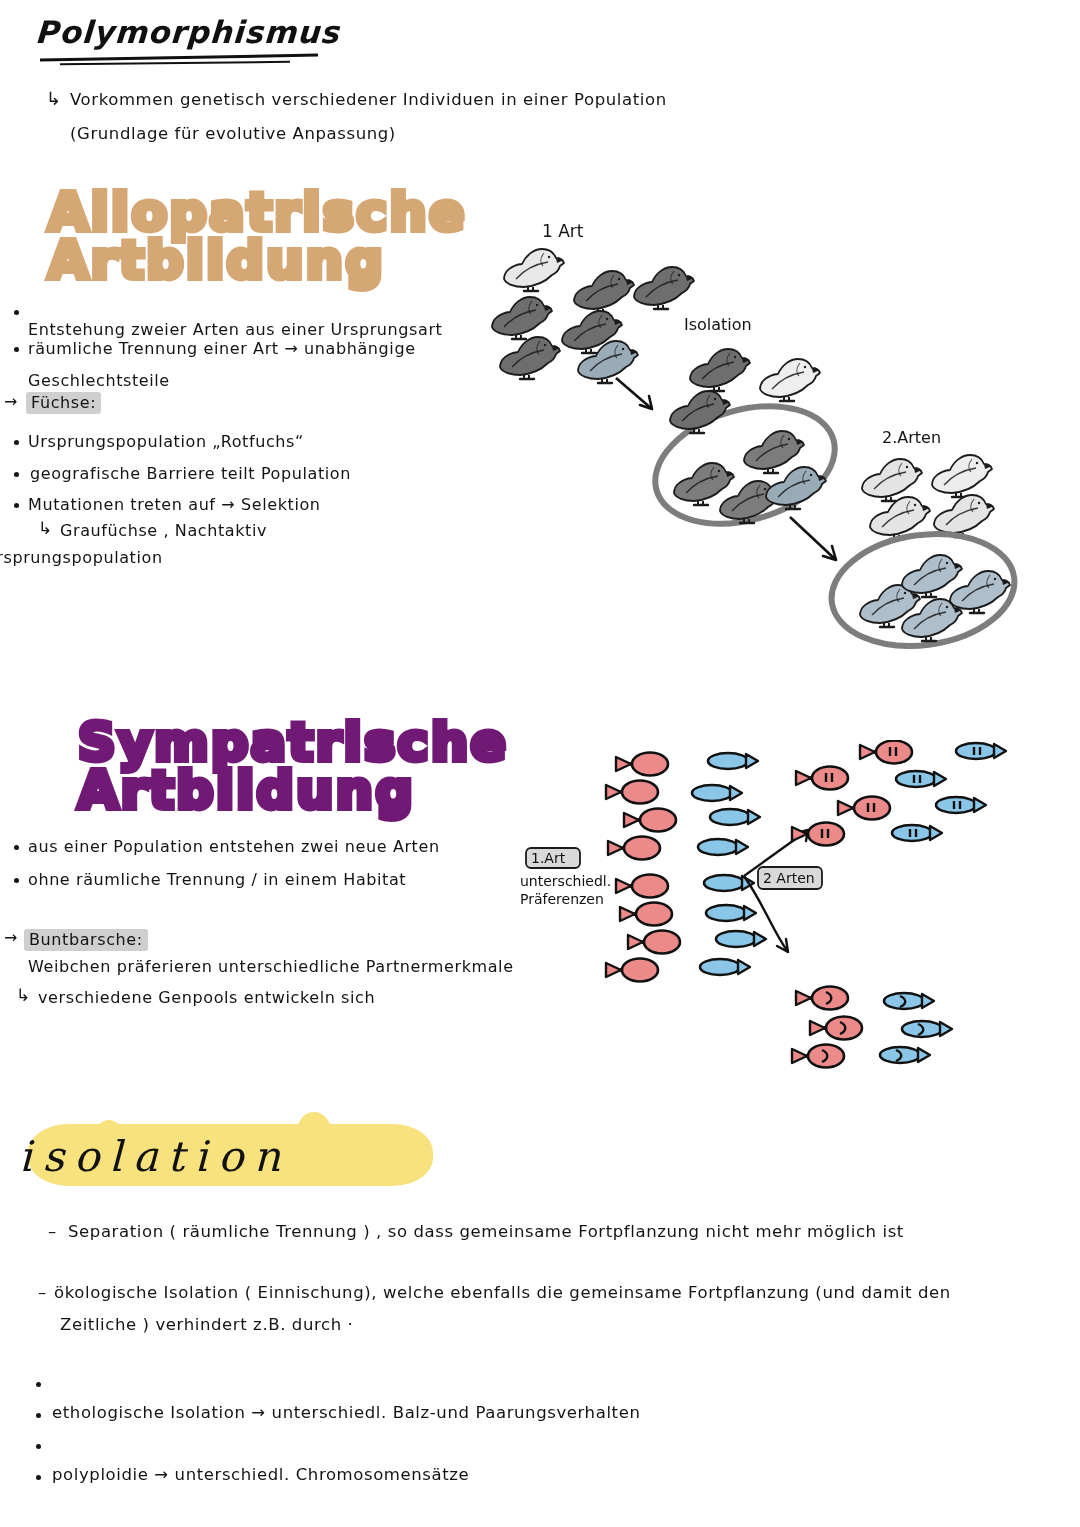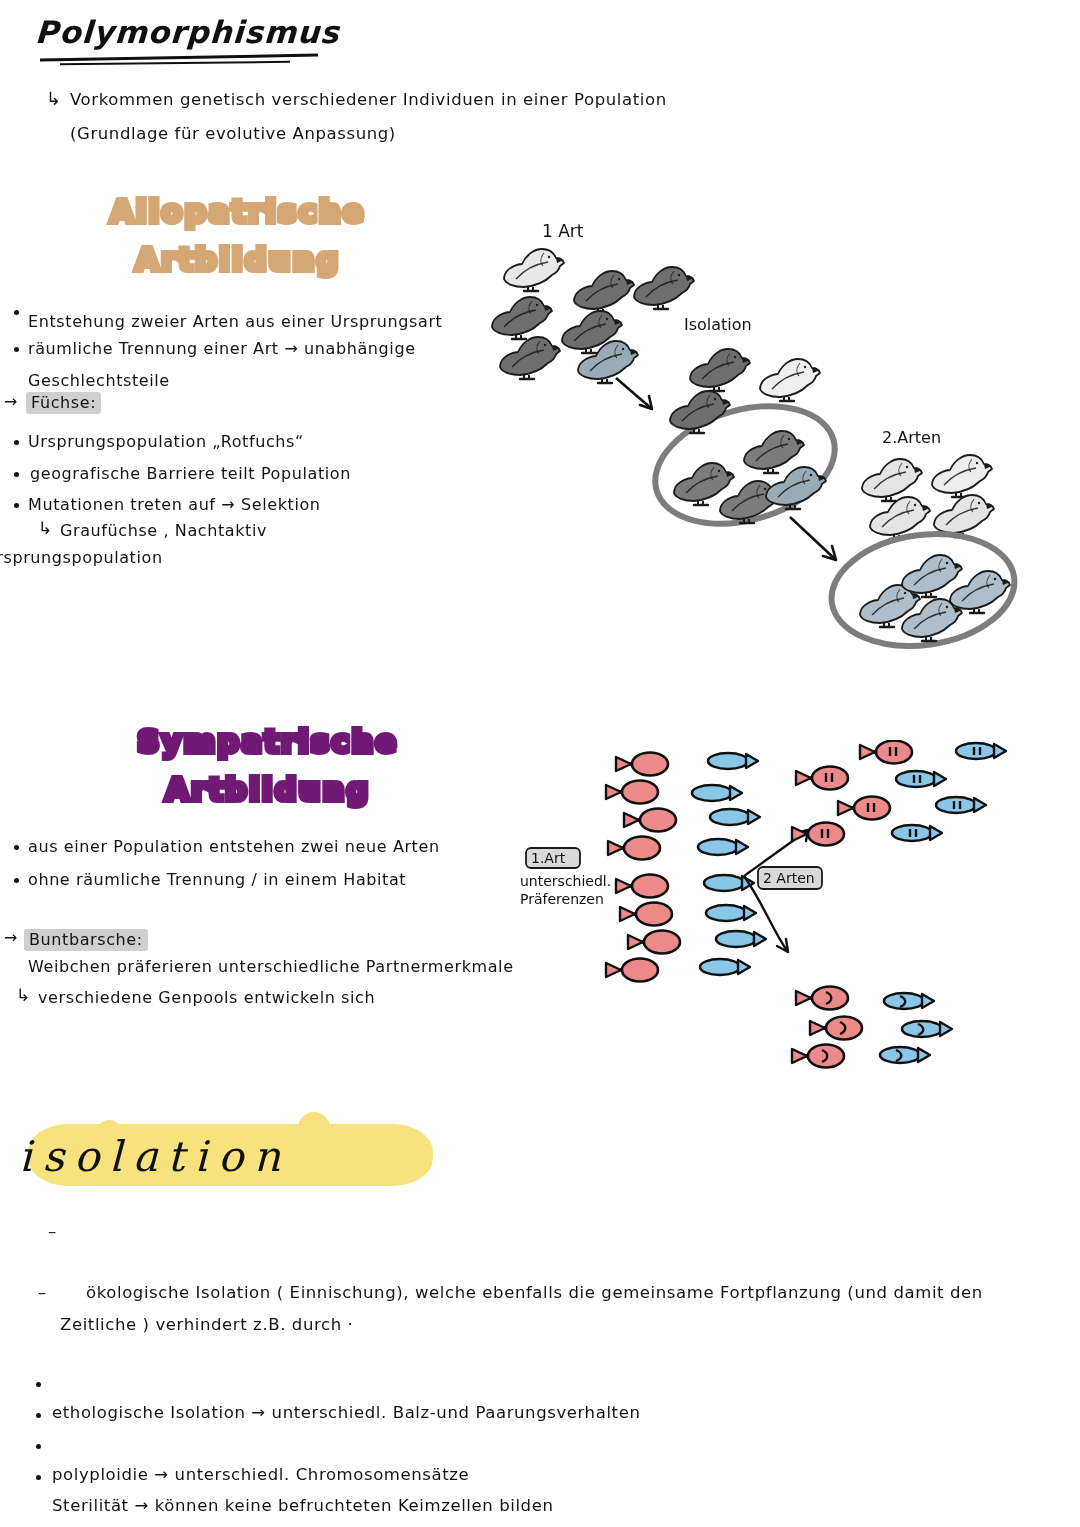--- a/index.html
+++ b/index.html
@@ -42,24 +42,24 @@
     transform:rotate(-.6deg);
   }
 
   .intro{font-size:16.5px;}
 
   
   .bubble{
     position:absolute;
     font-family:"DejaVu Sans", sans-serif;
     font-weight:700;
-    font-size:30px;
+    font-size:52px;
     letter-spacing:2.5px;
     line-height:48px;
-    text-align:center;
+    text-align:left;
     -webkit-text-stroke:6px currentColor;
     paint-order:stroke fill;
   }
   #allo-heading{ left:48px; top:188px; width:380px; color:#d5a775;}
   #symp-heading{ left:78px; top:718px; width:380px; color:#701a75;}
 
   
   .bullet-dot{
     position:absolute;width:5px;height:5px;border-radius:50%;
     background:#141414;
@@ -111,21 +111,21 @@
   <div class="abs hw arr" style="left:46px;top:88px;font-size:18px;">↳</div>
   <div class="abs hw intro" style="left:70px;top:90px;">Vorkommen genetisch verschiedener Individuen in einer Population</div>
   <div class="abs hw intro" style="left:70px;top:124px;">(Grundlage für evolutive Anpassung)</div>
 
   <div class="bubble" id="allo-heading">
     <span>Allopatrische</span><br>
     <span>Artbildung</span>
   </div>
 
   <div class="bullet-dot" style="left:14px;top:310px;"></div>
-  <div class="abs hw btxt" style="left:28px;top:312px;">Entstehung zweier Arten aus einer Ursprungsart</div>
+  <div class="abs hw btxt" style="left:28px;top:320px;">Entstehung zweier Arten aus einer Ursprungsart</div>
 
   <div class="bullet-dot" style="left:14px;top:347px;"></div>
   <div class="abs hw btxt" style="left:28px;top:339px;">räumliche Trennung einer Art → unabhängige</div>
   <div class="abs hw btxt" style="left:28px;top:371px;">Geschlechtsteile</div>
 
   <div class="abs hw arr" style="left:4px;top:392px;">→</div>
   <div class="abs hw btxt hl" style="left:26px;top:392px;">Füchse:</div>
 
   <div class="bullet-dot" style="left:14px;top:440px;"></div>
   <div class="abs hw btxt" style="left:28px;top:432px;">Ursprungspopulation „Rotfuchs“</div>
@@ -432,30 +432,30 @@
       </g>
     </svg>
   </div>
 
   <div id="iso-high"></div>
   <div id="iso-blob1"></div>
   <div id="iso-blob2"></div>
   <div id="iso-script">isolation</div>
 
   <div class="abs hw isotxt" style="left:48px;top:1222px;">–</div>
+  <div class="abs hw isotxt" style="left:68px;top:1222px;">Separation ( räumliche Trennung ) , so dass  gemeinsame Fortpflanzung nicht mehr  möglich ist</div>
 
   <div class="abs hw isotxt" style="left:38px;top:1283px;">–</div>
-  <div class="abs hw isotxt" style="left:54px;top:1283px;margin-left:32px;">ökologische Isolation ( Einnischung), welche ebenfalls die gemeinsame  Fortpflanzung (und damit den</div>
+  <div class="abs hw isotxt" style="left:54px;top:1283px;">ökologische Isolation ( Einnischung), welche ebenfalls die gemeinsame  Fortpflanzung (und damit den</div>
   <div class="abs hw isotxt" style="left:60px;top:1315px;">Zeitliche ) verhindert   z.B. durch ·</div>
 
   <div class="bullet-dot" style="left:36px;top:1382px;"></div>
 
   <div class="bullet-dot" style="left:36px;top:1413px;"></div>
   <div class="abs hw isotxt" style="left:52px;top:1403px;">ethologische Isolation → unterschiedl. Balz-und Paarungsverhalten</div>
 
   <div class="bullet-dot" style="left:36px;top:1444px;"></div>
 
   <div class="bullet-dot" style="left:36px;top:1475px;"></div>
   <div class="abs hw isotxt" style="left:52px;top:1465px;">polyploidie  → unterschiedl.  Chromosomensätze</div>
 
-  <div class="abs hw isotxt" style="left:52px;top:1496px;">Sterilität       → können keine  befruchteten Keimzellen  bilden</div>
 
 </div>
 
 </body></html>

